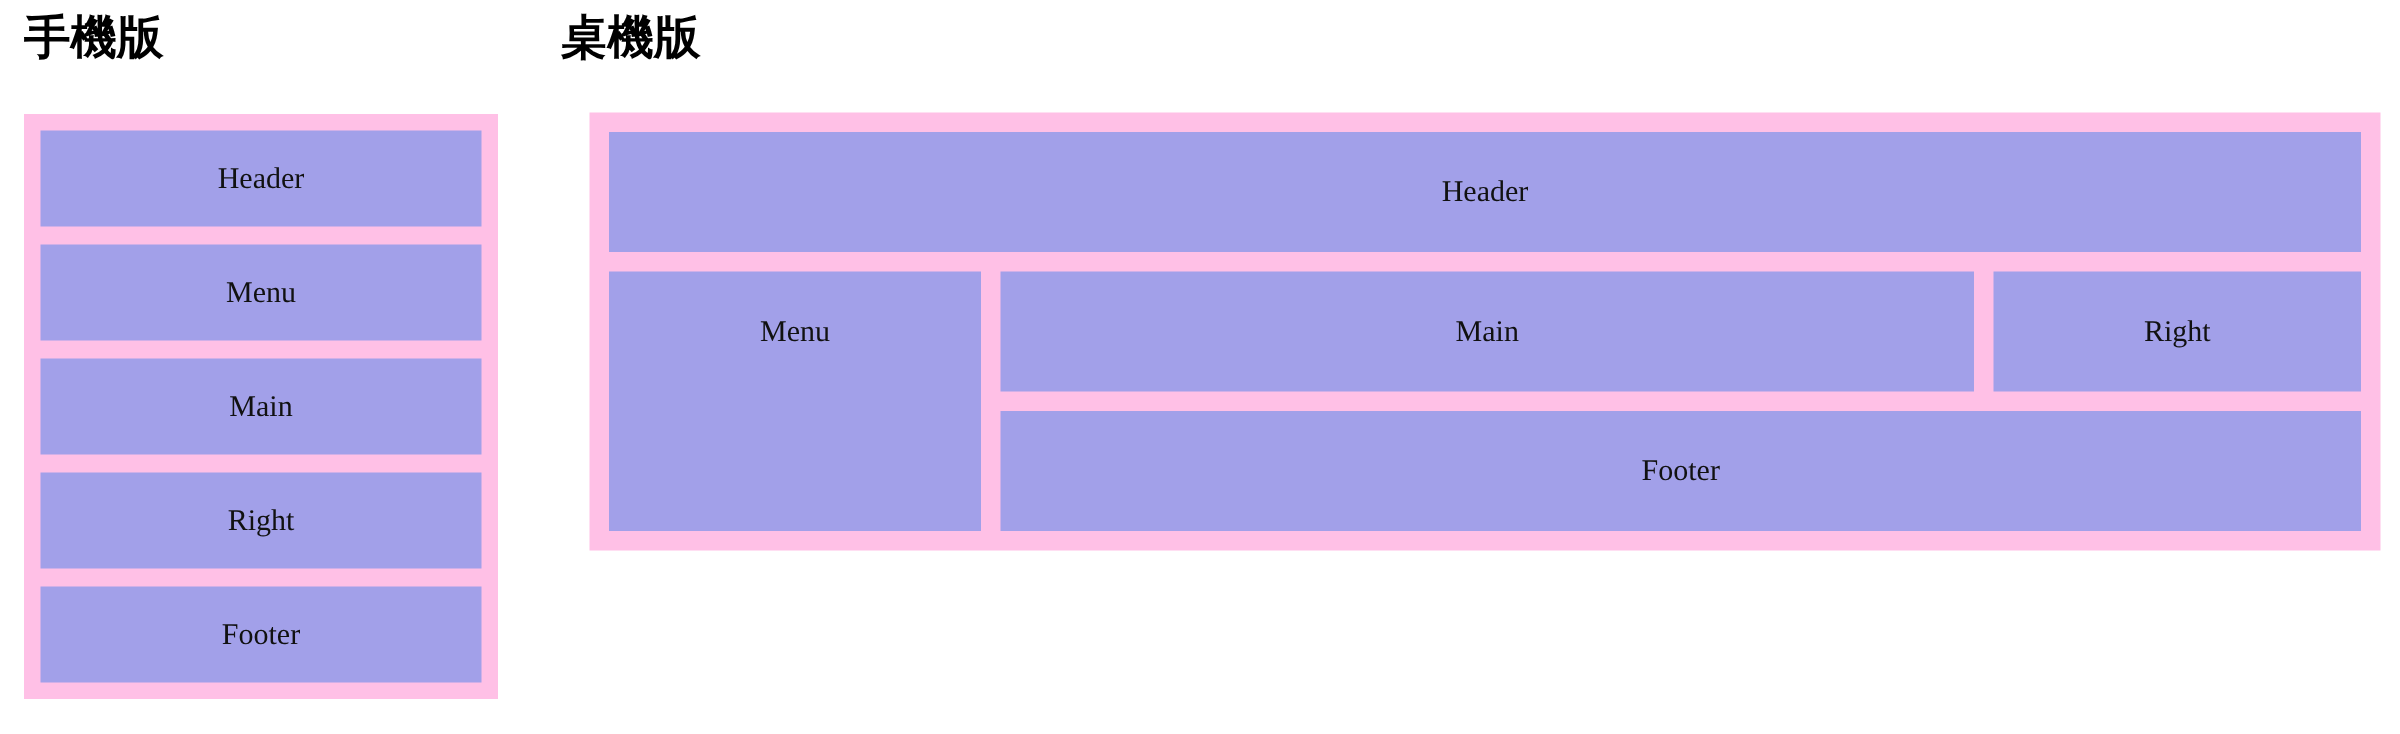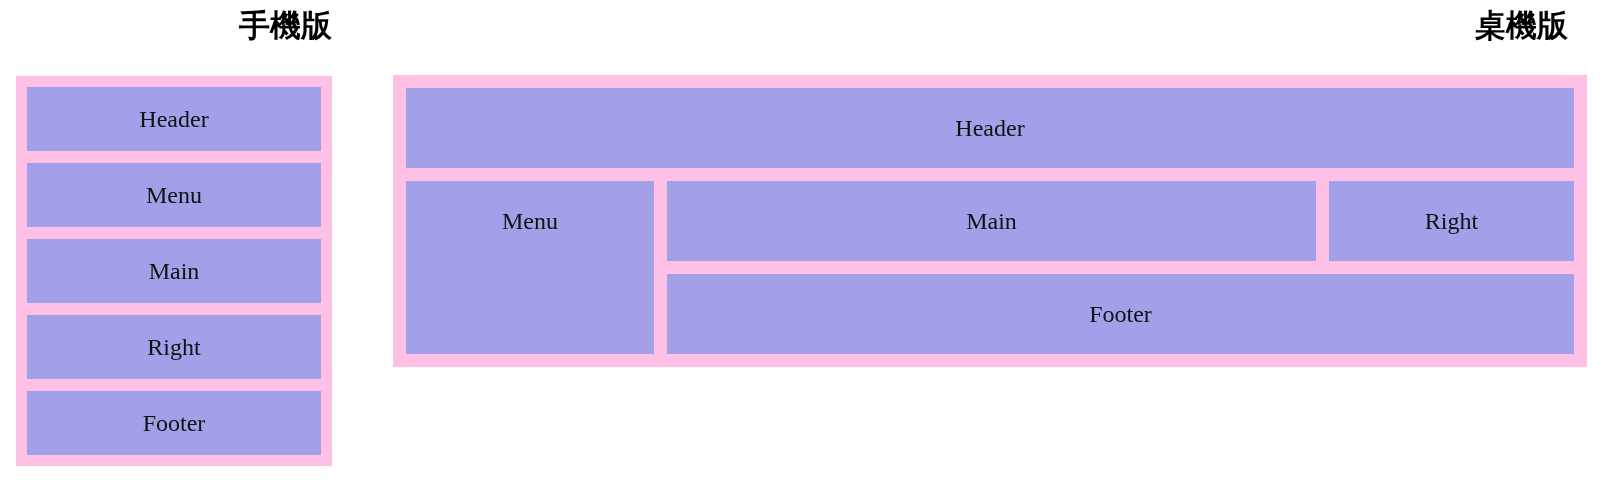--- a/index.html
+++ b/index.html
@@ -5,21 +5,21 @@
   * { margin: 0; padding: 0; box-sizing: border-box; }
   html, body {
     width: 1600px; height: 489px;
     background: var(--page-bg, #ffffff);
     overflow: hidden;
     font-family: "Liberation Sans", sans-serif;
   }
   .section-title {
     position: absolute;
     top: 6px;
-    text-align: right;
+    text-align: left;
     font-weight: bold;
     font-size: 31px;
     line-height: 38px;
     color: var(--title, #000000);
     font-family: "DejaVu Sans", "Liberation Sans", sans-serif;
   }
   #mobile-title  { left: 16px;  width: 316px; }
   #desktop-title { left: 374px; width: 1194px; }
 
   .panel {
@@ -52,21 +52,21 @@
   .area-menu   { grid-area: menu; }
   .area-main   { grid-area: main; }
   .area-right  { grid-area: right; }
   .area-footer { grid-area: footer; }
 
   .box {
     background: var(--box-purple, #a2a0e9);
     color: var(--label, #111111);
     text-align: center;
     font-family: "Liberation Serif", "DejaVu Serif", serif;
-    font-size: 24px;
+    font-size: 20px;
     line-height: 20px;
   }
   #mobile-panel  .box { padding: 22px 0; }
   #desktop-panel .box { padding: 30px 0; align-self: stretch; }
 </style>
 </head>
 <body>
 
 <div id="mobile-title" class="section-title">手機版</div>
 

